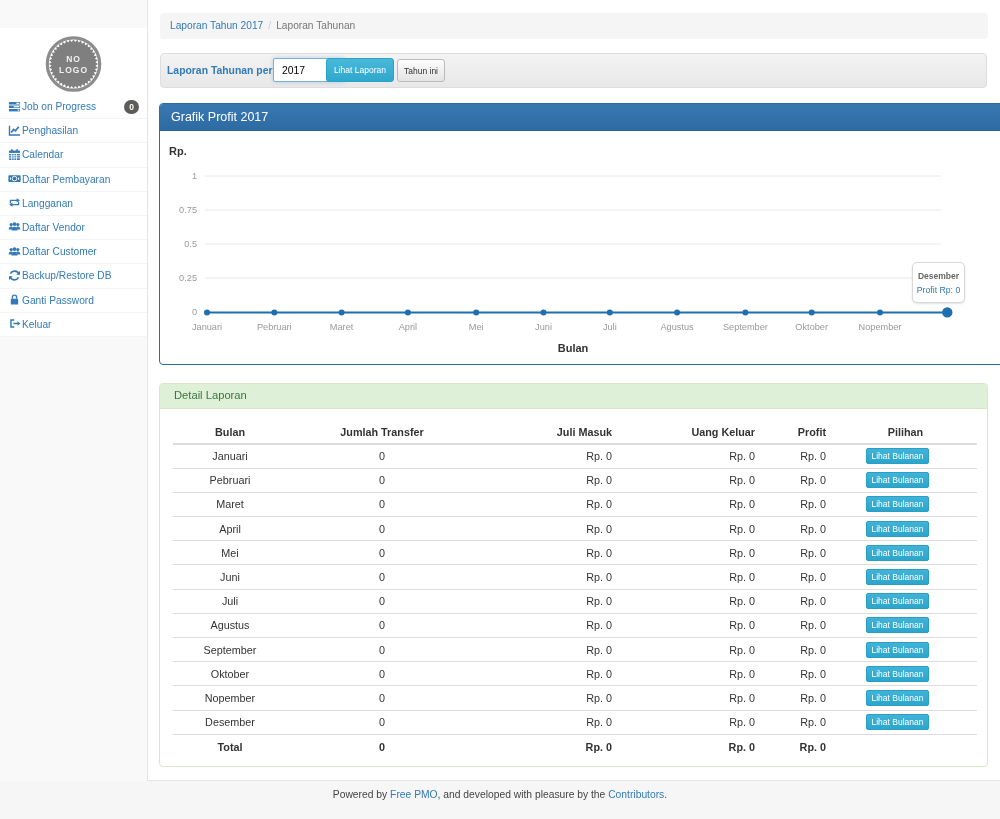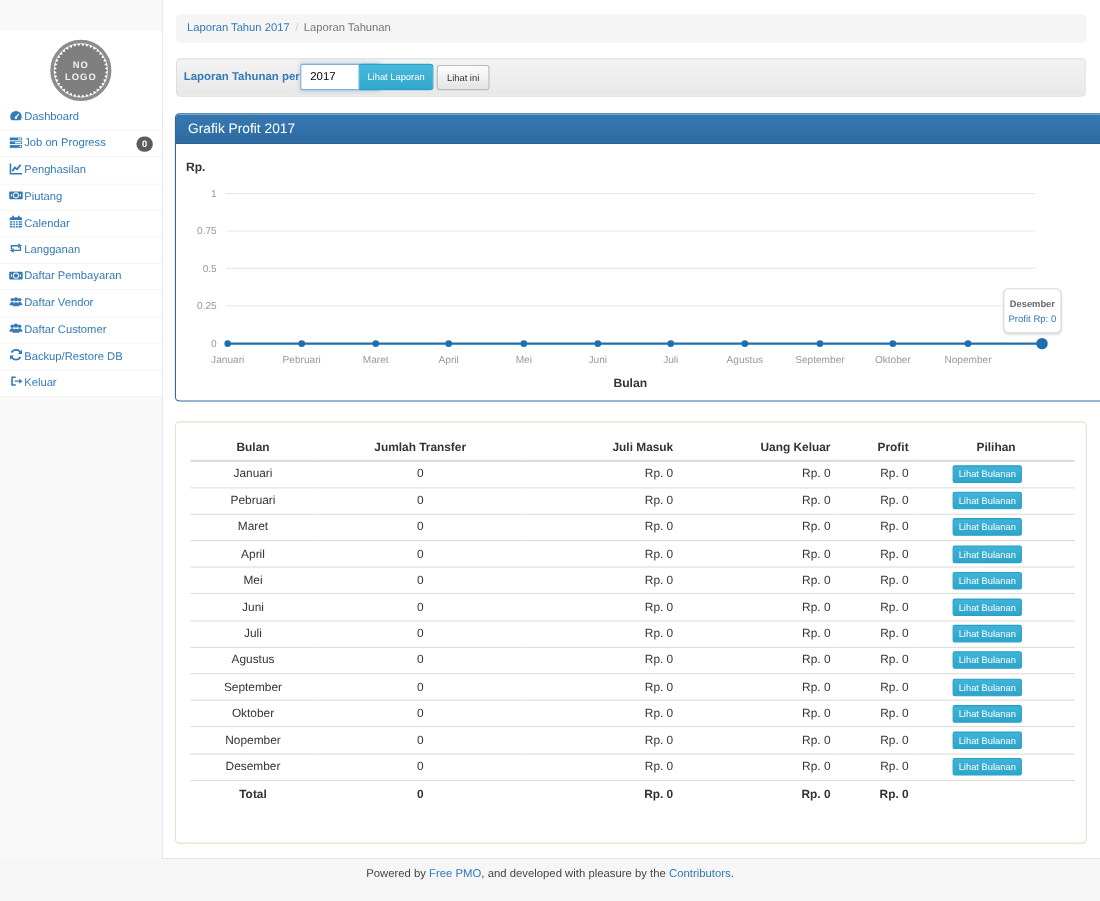--- a/index.html
+++ b/index.html
@@ -62,69 +62,58 @@
     <polygon id="star" fill="#7f7f7f" points="0.00,-24.60 1.73,-21.93 3.85,-24.30 5.14,-21.39 7.60,-23.40 8.42,-20.33 11.17,-21.92 11.49,-18.76 14.46,-19.90 14.29,-16.73 17.39,-17.39 16.73,-14.29 19.90,-14.46 18.76,-11.49 21.92,-11.17 20.33,-8.42 23.40,-7.60 21.39,-5.14 24.30,-3.85 21.93,-1.73 24.60,-0.00 21.93,1.73 24.30,3.85 21.39,5.14 23.40,7.60 20.33,8.42 21.92,11.17 18.76,11.49 19.90,14.46 16.73,14.29 17.39,17.39 14.29,16.73 14.46,19.90 11.49,18.76 11.17,21.92 8.42,20.33 7.60,23.40 5.14,21.39 3.85,24.30 1.73,21.93 0.00,24.60 -1.73,21.93 -3.85,24.30 -5.14,21.39 -7.60,23.40 -8.42,20.33 -11.17,21.92 -11.49,18.76 -14.46,19.90 -14.29,16.73 -17.39,17.39 -16.73,14.29 -19.90,14.46 -18.76,11.49 -21.92,11.17 -20.33,8.42 -23.40,7.60 -21.39,5.14 -24.30,3.85 -21.93,1.73 -24.60,0.00 -21.93,-1.73 -24.30,-3.85 -21.39,-5.14 -23.40,-7.60 -20.33,-8.42 -21.92,-11.17 -18.76,-11.49 -19.90,-14.46 -16.73,-14.29 -17.39,-17.39 -14.29,-16.73 -14.46,-19.90 -11.49,-18.76 -11.17,-21.92 -8.42,-20.33 -7.60,-23.40 -5.14,-21.39 -3.85,-24.30 -1.73,-21.93"></polygon>
     <text x="0" y="-2" fill="#f0f0f0" font-size="8.5" font-weight="bold" text-anchor="middle" letter-spacing="1">NO</text>
     <text x="0" y="9" fill="#f0f0f0" font-size="8.5" font-weight="bold" text-anchor="middle" letter-spacing="1">LOGO</text>
   </g>
 </svg>
 <div id="freepmo">Free PMO</div>
 </div>
 
 <div id="menu">
     <a class="mi"><svg width="13" height="13" viewBox="0 0 14 14">
-        <path d="M7 2A5.6 5.6 0 0 0 1.4 7.6c0 1.3.45 2.5 1.2 3.5h8.8a5.57 5.57 0 0 0 1.2-3.5A5.6 5.6 0 0 0 7 2Z" fill="#337ab7"></path>
-        <path d="M6.6 8.9 9.8 4.9" stroke="#fff" stroke-width="1.2"></path>
-        <circle cx="7" cy="8.7" r="1.2" fill="#fff"></circle>
-      </svg>Dashboard</a>
-    <a class="mi"><svg width="13" height="13" viewBox="0 0 14 14">
         <g fill="#337ab7">
           <rect x="1" y="2.2" width="12" height="2.7"></rect>
           <rect x="1" y="5.9" width="12" height="2.7"></rect>
           <rect x="1" y="9.6" width="12" height="2.7"></rect>
         </g>
         <g fill="#fff">
           <rect x="9" y="2.9" width="3.2" height="1.3"></rect>
           <rect x="6" y="6.6" width="6.2" height="1.3"></rect>
           <rect x="10.5" y="10.3" width="1.7" height="1.3"></rect>
         </g>
       </svg>Job on Progress<span class="badge0">0</span></a>
     <a class="mi"><svg width="13" height="13" viewBox="0 0 14 14">
         <path d="M1.6 1.8v10h11.4" stroke="#337ab7" stroke-width="1.5" fill="none"></path>
         <path d="M3.4 9.2 6 5.8l2 1.6 3.6-4.4" stroke="#337ab7" stroke-width="1.8" fill="none"></path>
       </svg>Penghasilan</a>
-    <a class="mi"><svg width="13" height="13" viewBox="0 0 14 14">
-        <rect x="0.4" y="3.4" width="13.2" height="7.4" rx="1" fill="#337ab7"></rect>
-        <circle cx="7" cy="7.1" r="2.5" fill="none" stroke="#fff" stroke-width="1"></circle>
-        <rect x="2.1" y="5.9" width="1.1" height="2.4" fill="#fff"></rect>
-        <rect x="10.8" y="5.9" width="1.1" height="2.4" fill="#fff"></rect>
-      </svg>Piutang</a>
     <a class="mi"><svg width="13" height="13" viewBox="0 0 14 14">
         <rect x="1" y="2.8" width="12" height="10" rx="1" fill="#337ab7"></rect>
         <rect x="3.4" y="1.2" width="1.6" height="3" fill="#337ab7"></rect>
         <rect x="9" y="1.2" width="1.6" height="3" fill="#337ab7"></rect>
         <path d="M1 5.9h12" stroke="#fff" stroke-width="1.2"></path>
         <g stroke="#fff" stroke-width=".9">
           <path d="M3.9 5.9v7M6.5 5.9v7M9.1 5.9v7M1 8.4h12M1 10.7h12"></path>
         </g>
       </svg>Calendar</a>
     <a class="mi"><svg width="13" height="13" viewBox="0 0 14 14">
-        <g stroke="#337ab7" stroke-width="1.4" fill="none">
-          <path d="M2.6 8V4.7h7.2"></path>
-          <path d="M11.4 6v3.3H4.2"></path>
-        </g>
-        <path d="M9.3 2.3 12.8 4.7 9.3 7.1z" fill="#337ab7"></path>
-        <path d="M4.7 6.9 1.2 9.3 4.7 11.7z" fill="#337ab7"></path>
-      </svg>Langganan</a>
-    <a class="mi"><svg width="13" height="13" viewBox="0 0 14 14">
         <rect x="0.4" y="3.4" width="13.2" height="7.4" rx="1" fill="#337ab7"></rect>
         <circle cx="7" cy="7.1" r="2.5" fill="none" stroke="#fff" stroke-width="1"></circle>
         <rect x="2.1" y="5.9" width="1.1" height="2.4" fill="#fff"></rect>
         <rect x="10.8" y="5.9" width="1.1" height="2.4" fill="#fff"></rect>
       </svg>Daftar Pembayaran</a>
+    <a class="mi"><svg width="13" height="13" viewBox="0 0 14 14">
+        <g stroke="#337ab7" stroke-width="1.4" fill="none">
+          <path d="M2.6 8V4.7h7.2"></path>
+          <path d="M11.4 6v3.3H4.2"></path>
+        </g>
+        <path d="M9.3 2.3 12.8 4.7 9.3 7.1z" fill="#337ab7"></path>
+        <path d="M4.7 6.9 1.2 9.3 4.7 11.7z" fill="#337ab7"></path>
+      </svg>Langganan</a>
     <a class="mi"><svg width="13" height="13" viewBox="0 0 14 14">
         <g fill="#337ab7">
           <circle cx="3.4" cy="4.9" r="1.7"></circle>
           <path d="M.7 10.3c0-2 1.2-3.3 2.7-3.3.7 0 1.3.3 1.8.8-.7.7-1.1 1.6-1.2 2.5z"></path>
           <circle cx="10.6" cy="4.9" r="1.7"></circle>
           <path d="M13.3 10.3c0-2-1.2-3.3-2.7-3.3-.7 0-1.3.3-1.8.8.7.7 1.1 1.6 1.2 2.5z"></path>
           <circle cx="7" cy="4.4" r="2.1"></circle>
           <path d="M3.7 11.2c0-2.3 1.5-3.8 3.3-3.8s3.3 1.5 3.3 3.8z"></path>
         </g>
       </svg>Daftar Vendor</a>
@@ -140,32 +129,36 @@
       </svg>Daftar Customer</a>
     <a class="mi"><svg width="13" height="13" viewBox="0 0 14 14">
         <g stroke="#337ab7" stroke-width="1.7" fill="none">
           <path d="M11.9 5.7A5.1 5.1 0 0 0 2.6 5"></path>
           <path d="M2.1 8.3a5.1 5.1 0 0 0 9.3.7"></path>
         </g>
         <path d="M12.9 2.2v4h-4z" fill="#337ab7"></path>
         <path d="M1.1 11.8v-4h4z" fill="#337ab7"></path>
       </svg>Backup/Restore DB</a>
     <a class="mi"><svg width="13" height="13" viewBox="0 0 14 14">
+        <rect x="3" y="6.2" width="8" height="6.3" rx="1" fill="#337ab7"></rect>
+        <path d="M4.7 6.2V4.6a2.3 2.3 0 0 1 4.6 0v1.6" stroke="#337ab7" stroke-width="1.5" fill="none"></path>
+      </svg>Ganti Password</a>
+    <a class="mi"><svg width="13" height="13" viewBox="0 0 14 14">
         <path d="M6.8 3.2H3.2v7.6h3.6" stroke="#337ab7" stroke-width="1.6" fill="none"></path>
         <path d="M5.8 6.3h4.4V4.5L13.3 7l-3.1 2.5V7.7H5.8z" fill="#337ab7"></path>
       </svg>Keluar</a>
   </div>
 
 <div id="crumb"><a>Laporan Tahun 2017</a><span class="sep">/</span>Laporan Tahunan</div>
 
 <div id="formbar">
   <span class="lbl">Laporan Tahunan per</span>
   <span id="fselect">2017<span class="car"></span></span>
   <span class="btn-info-lg">Lihat Laporan</span>
-  <span class="btn-default">Lihat ini</span>
+  <span class="btn-default">Tahun ini</span>
 </div>
 
 <div id="chartp">
   <div class="hd">Grafik Profit 2017</div>
   <svg id="chart" width="827" height="234">
       <text x="9" y="24" font-size="11" font-weight="bold" fill="#333">Rp.</text>
       <text x="37" y="48" font-size="9.2" fill="#999" text-anchor="end">1</text>
       <line x1="45" y1="45" x2="781" y2="45" stroke="#e8e8e8" stroke-width="1"></line>
       <text x="37" y="82" font-size="9.2" fill="#999" text-anchor="end">0.75</text>
       <line x1="45" y1="79" x2="781" y2="79" stroke="#e8e8e8" stroke-width="1"></line>
@@ -200,20 +193,21 @@
       <circle cx="787.3" cy="181.4" r="5.2" fill="#1e6fb0"></circle>
       <text x="413" y="221" font-size="11" font-weight="bold" fill="#333" text-anchor="middle">Bulan</text>
     </svg>
   <div id="tooltip">
       <div class="t1">Desember</div>
       <div class="t2">Profit Rp: 0</div>
     </div>
 </div>
 
 <div id="detailp">
+  <div class="hd">Detail Laporan</div>
   <table>
     <colgroup>
         <col class="c1">
         <col class="c2">
         <col class="c3">
         <col class="c4">
         <col class="c5">
         <col class="c6">
       </colgroup>
     <thead>

